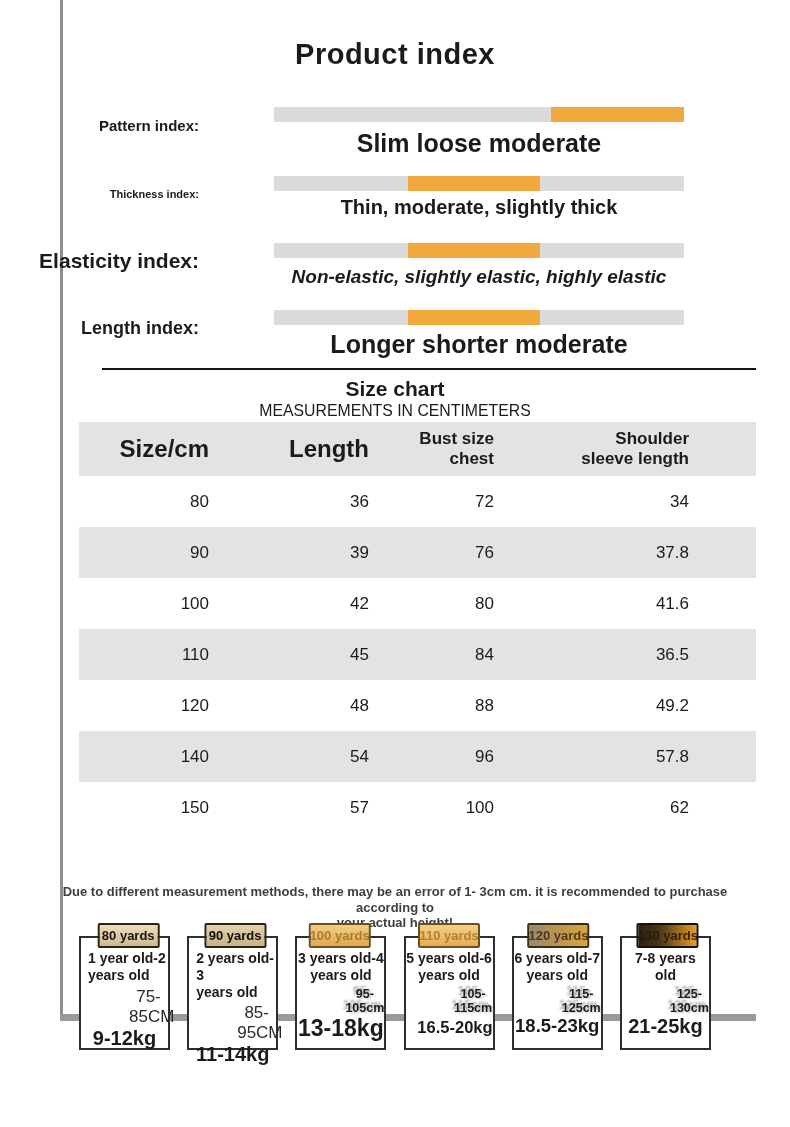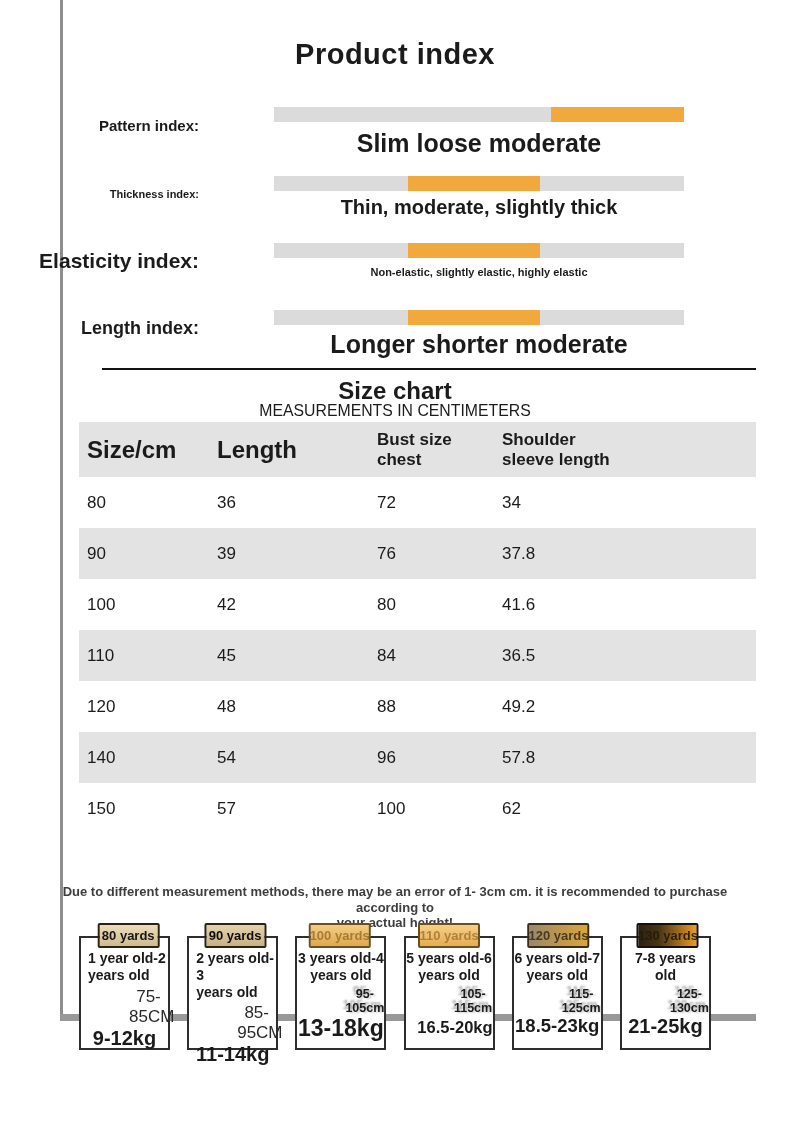--- a/index.html
+++ b/index.html
@@ -23,30 +23,30 @@
 
   .idx-label { position: absolute; right: 557px; text-align: right; font-weight: bold; white-space: nowrap; }
   .idx-label.r1 { top: 117px; font-size: 15px; }
   .idx-label.r2 { top: 188px; font-size: 11px; }
   .idx-label.r3 { top: 249px; font-size: 21px; }
   .idx-label.r4 { top: 318px; font-size: 18px; }
 
   .idx-value { position: absolute; left: 240px; width: 410px; text-align: center; font-weight: bold; white-space: nowrap; }
   .idx-value.r1 { top: 129px; font-size: 25px; }
   .idx-value.r2 { top: 196px; font-size: 20px; }
-  .idx-value.r3 { top: 266px; font-size: 11px; }
+  .idx-value.r3 { top: 266px; font-size: 19px; font-style: italic; }
   .idx-value.r4 { top: 330px; font-size: 25px; }
 
   .divider { position: absolute; top: 368px; left: 68px; width: 654px; height: 2px; background: #141414; }
-  .sc-title { position: absolute; top: 377px; left: 0; width: 100%; text-align: center; font-size: 24px; font-weight: bold; }
+  .sc-title { position: absolute; top: 377px; left: 0; width: 100%; text-align: center; font-size: 21px; font-weight: bold; }
   .sc-subtitle { position: absolute; top: 401px; left: 0; width: 100%; text-align: center; font-size: 17px; transform: scaleX(0.93); }
 
   
   table.size-table { position: absolute; top: 422px; left: 45px; width: 700px; border-collapse: collapse; table-layout: fixed; }
-  .size-table th, .size-table td { text-align: left; vertical-align: middle; padding: 8px; }
+  .size-table th, .size-table td { text-align: right; vertical-align: middle; padding: 0; }
   .size-table thead tr { background: #E3E3E3; height: 54px; }
   .size-table th { font-weight: bold; white-space: pre-line; line-height: 1.15; }
   .size-table th.big { font-size: 24px; }
   .size-table th.small { font-size: 17px; }
   .size-table tbody tr { height: 51px; }
   .size-table tbody tr:nth-child(even) { background: #E3E3E3; }
   .size-table td { font-size: 17px; }
 
   .note { position: absolute; top: 884px; left: 0; width: 100%; text-align: center; font-size: 13px; font-weight: bold; color: #3E3E3E; line-height: 1.2; white-space: pre-line; }
 

